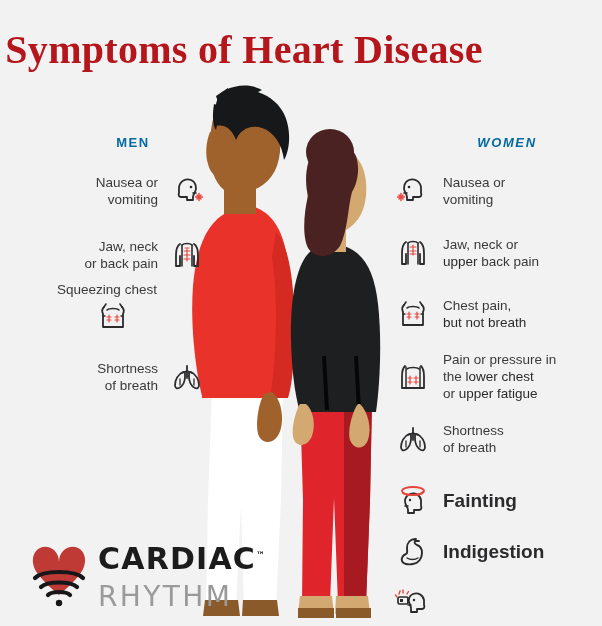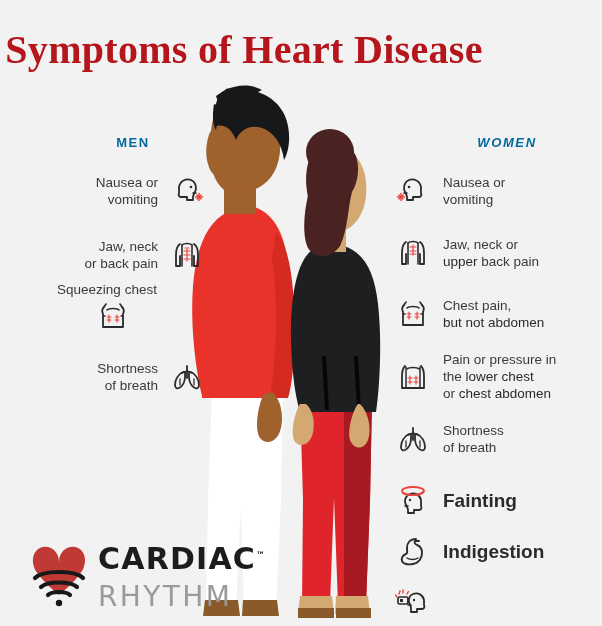--- a/index.html
+++ b/index.html
@@ -279,21 +279,21 @@
             <path d="M12 18 L16 18"></path>
             <path d="M12 21 L16 21"></path>
           <path d="M22 16 L22 23"></path>
             <path d="M20 18 L24 18"></path>
             <path d="M20 21 L24 21"></path>
         </g>
       </svg>
     </div>
     <div class="lbl">
       <div>Chest pain,</div>
-      <div><b>but not abdomen</b></div>
+      <div><b>but not breath</b></div>
     </div>
   </div>
 
   <div class="row women" style="top:350px;height:52px;">
     <div class="ico">
       <svg viewBox="0 0 36 36">
         <path d="M10 8 C8 10 7 14 7 18 L7 30 L29 30 L29 18 C29 14 28 10 26 8" fill="none" stroke="#2b2b2d" stroke-width="1.8" stroke-linejoin="round" stroke-linecap="round"></path>
         <path d="M12 11 C14 9 22 9 24 11" fill="none" stroke="#2b2b2d" stroke-width="1.6" stroke-linecap="round"></path>
         <path d="M11 9 L11 30" stroke="#2b2b2d" stroke-width="1.5" stroke-linecap="round"></path>
         <path d="M25 9 L25 30" stroke="#2b2b2d" stroke-width="1.5" stroke-linecap="round"></path>
@@ -303,21 +303,21 @@
             <path d="M13 24 L17 24"></path>
           <path d="M21 18 L21 26"></path>
             <path d="M19 20 L23 20"></path>
             <path d="M19 24 L23 24"></path>
         </g>
       </svg>
     </div>
     <div class="lbl">
       <div>Pain or pressure in</div>
       <div>the <b>lower chest</b></div>
-      <div>or <b>chest abdomen</b></div>
+      <div>or <b>upper fatigue</b></div>
     </div>
   </div>
 
   <div class="row women" style="top:420px;height:38px;">
     <div class="ico">
       <svg viewBox="0 0 36 36">
         <path d="M18 7 L18 19" stroke="#2b2b2d" stroke-width="1.8" stroke-linecap="round"></path>
         <path d="M18 12 L13 14" stroke="#2b2b2d" stroke-width="1.6" stroke-linecap="round"></path>
         <path d="M18 12 L23 14" stroke="#2b2b2d" stroke-width="1.6" stroke-linecap="round"></path>
         <path d="M14 13 C9 15 6 21 6 26 C6 29 8 30 10 29 C14 27 16 22 16 18 L16 14 C16 13 15 12.5 14 13 Z" fill="none" stroke="#2b2b2d" stroke-width="1.8" stroke-linejoin="round"></path>

